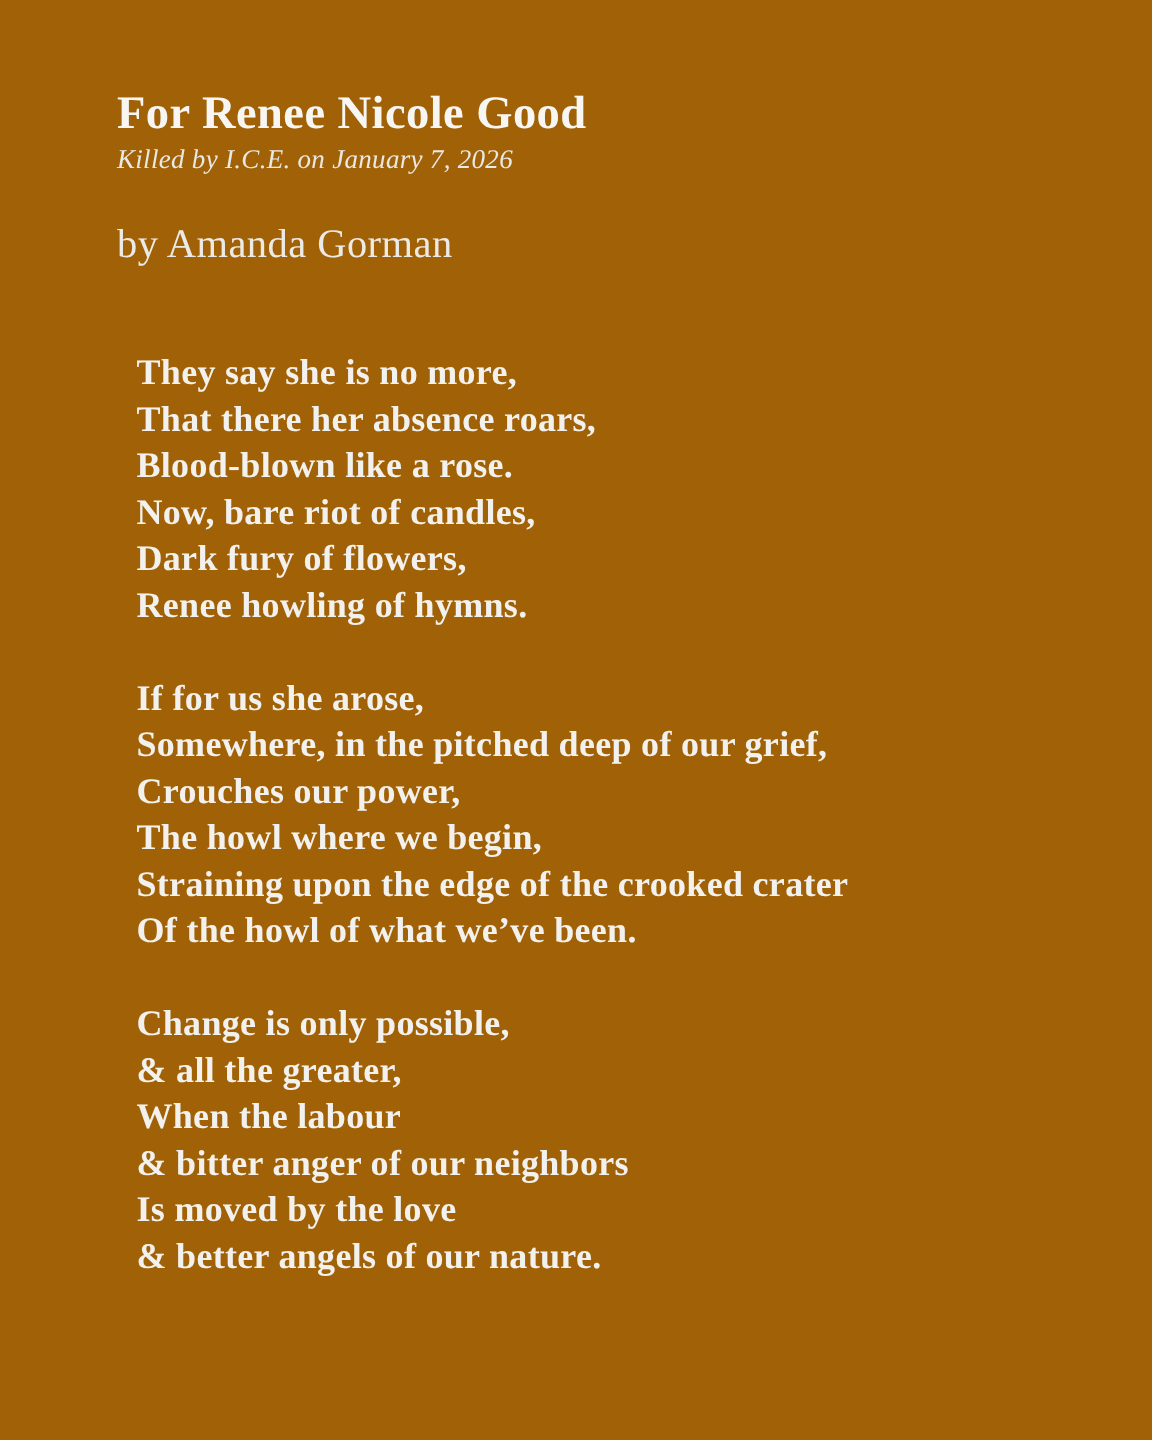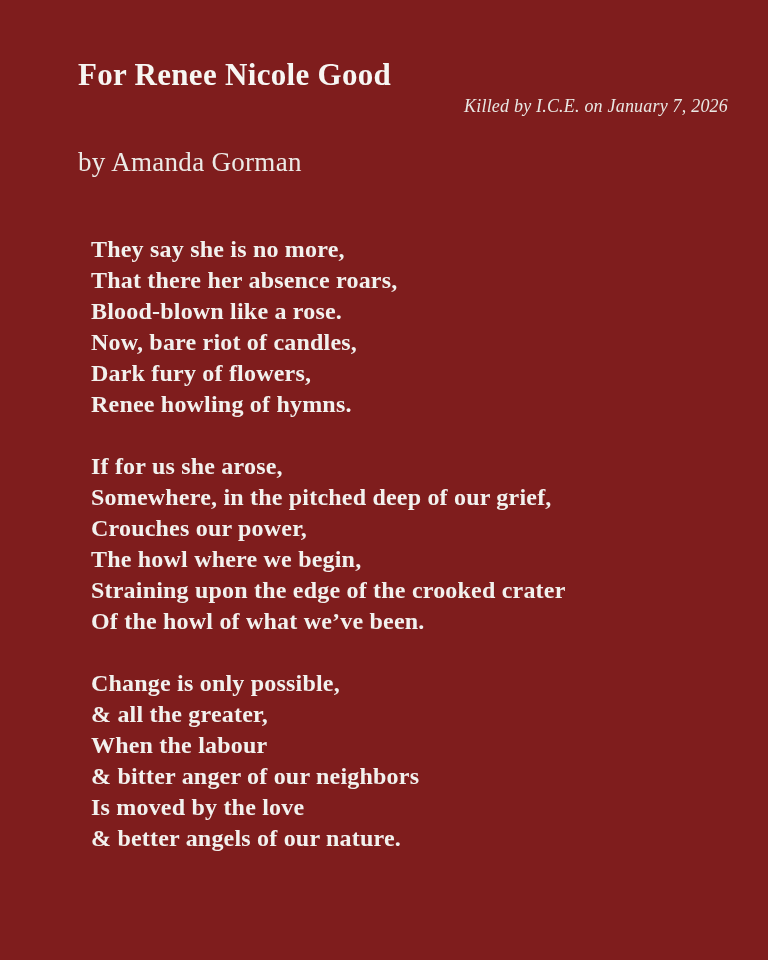--- a/index.html
+++ b/index.html
@@ -11,39 +11,38 @@
     height: 960px;
     background: #000000;
     overflow: hidden;
     font-family: "Liberation Serif", "DejaVu Serif", serif;
   }
   .page {
     box-sizing: border-box;
     width: 768px;
     height: 960px;
     padding: 58px 40px 0 78px;
-    background: #7f1d1d;
+    background: #a16207;
     color: #f2f1ee;
   }
   .title {
     font-size: 31px;
     font-weight: 700;
     letter-spacing: 0.3px;
     color: #f7f6f3;
     margin: 0;
     line-height: 1.1;
   }
   .dedication {
     font-size: 18px;
     font-style: italic;
     font-weight: 400;
     color: #e9e8e4;
     margin: 4px 0 0 0;
     letter-spacing: 0.2px;
-    text-align: right;
   }
   .byline {
     font-size: 27px;
     font-weight: 400;
     color: #eceae6;
     margin: 30px 0 0 0;
     letter-spacing: 0.3px;
   }
   .poem {
     margin-top: 56px;

